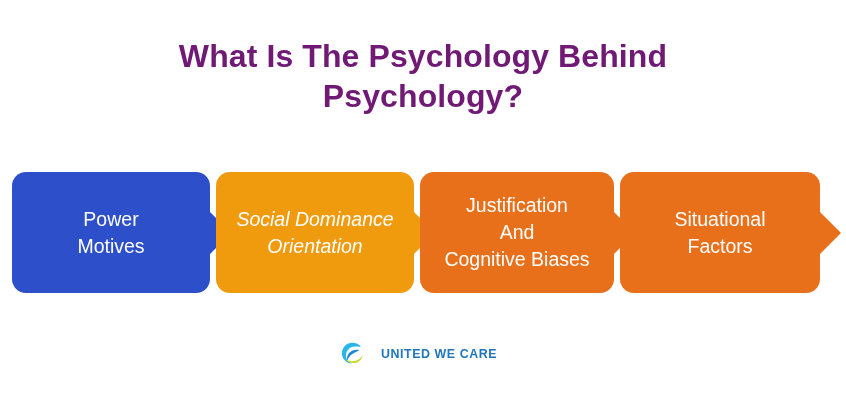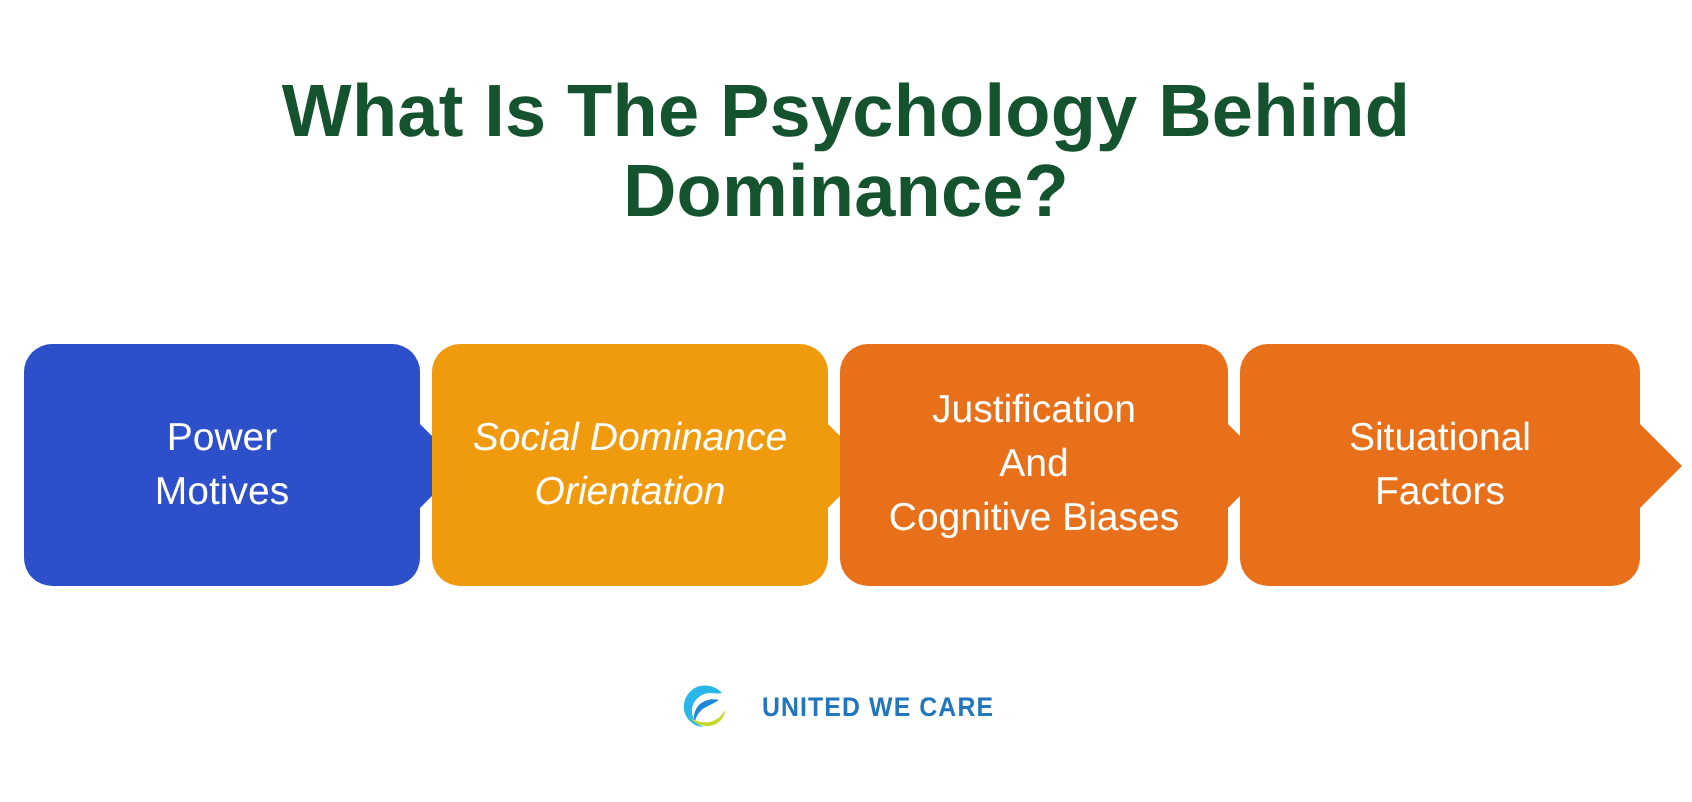--- a/index.html
+++ b/index.html
@@ -24,23 +24,23 @@
   
   .title-block {
     position: absolute;
     left: 0;
     top: 36px;
     width: 846px;
     text-align: center;
   }
   .title-block .title-line {
     display: block;
-    font-size: 37px;
+    font-size: 32px;
     font-weight: bold;
-    color: #14532d;
+    color: #701a75;
     line-height: 40px;
     letter-spacing: 0.1px;
   }
 
   
   .chevron-strip {
     position: absolute;
     left: 0;
     top: 172px;
     width: 790px;
@@ -116,21 +116,21 @@
     transform-origin: left center;
   }
 </style>
 </head>
 <body>
 
 <div class="page">
 
   <div class="title-block">
     <span class="title-line">What Is The Psychology Behind</span>
-    <span class="title-line">Dominance?</span>
+    <span class="title-line">Psychology?</span>
   </div>
 
   <div class="chevron-strip">
 
     <div class="chev chev-1">
       <span class="chev-label">Power
 Motives</span>
       <span class="tip"></span>
     </div>
 

